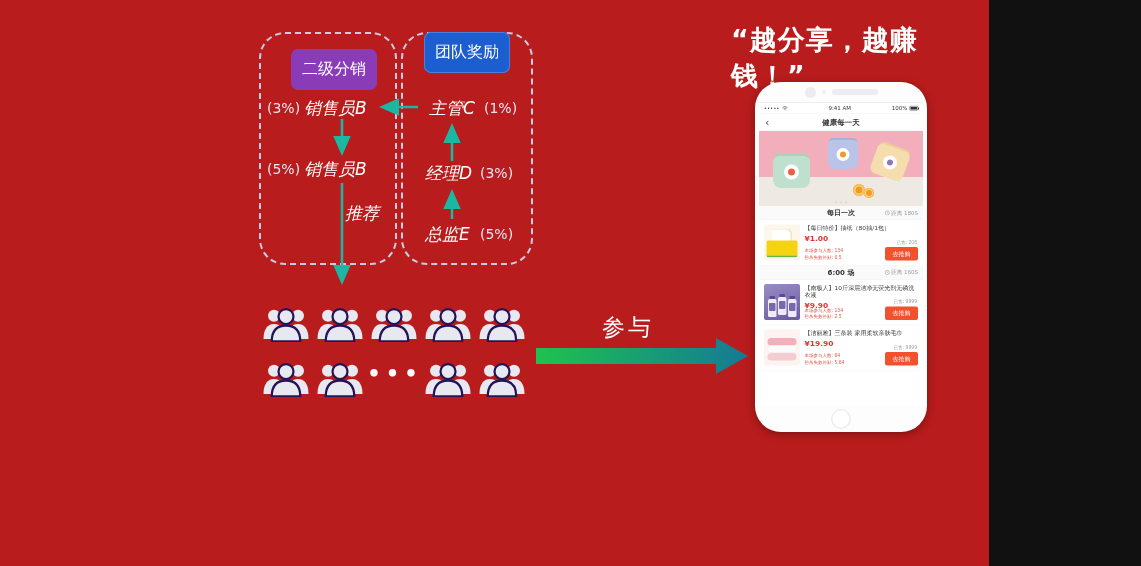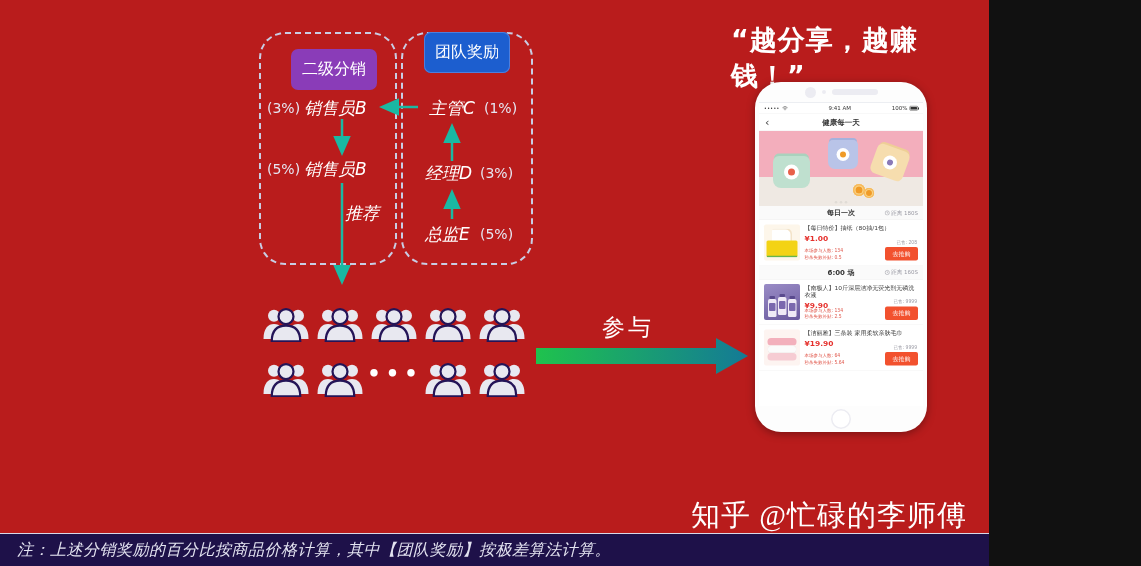--- a/index.html
+++ b/index.html
@@ -366,18 +366,14 @@
             <button class="buy-button">去抢购</button>
           </div>
         </div>
 
       </div>
     </div>
 
     <div class="home-button"></div>
   </div>
 
-  <div class="watermark">知乎 @忙碌的李师傅</div>
-  <div class="note-bar">
-    <span>注：上述分销奖励的百分比按商品价格计算，其中【团队奖励】按极差算法计算。</span>
-  </div>
 
 </div>
 
 </body></html>

